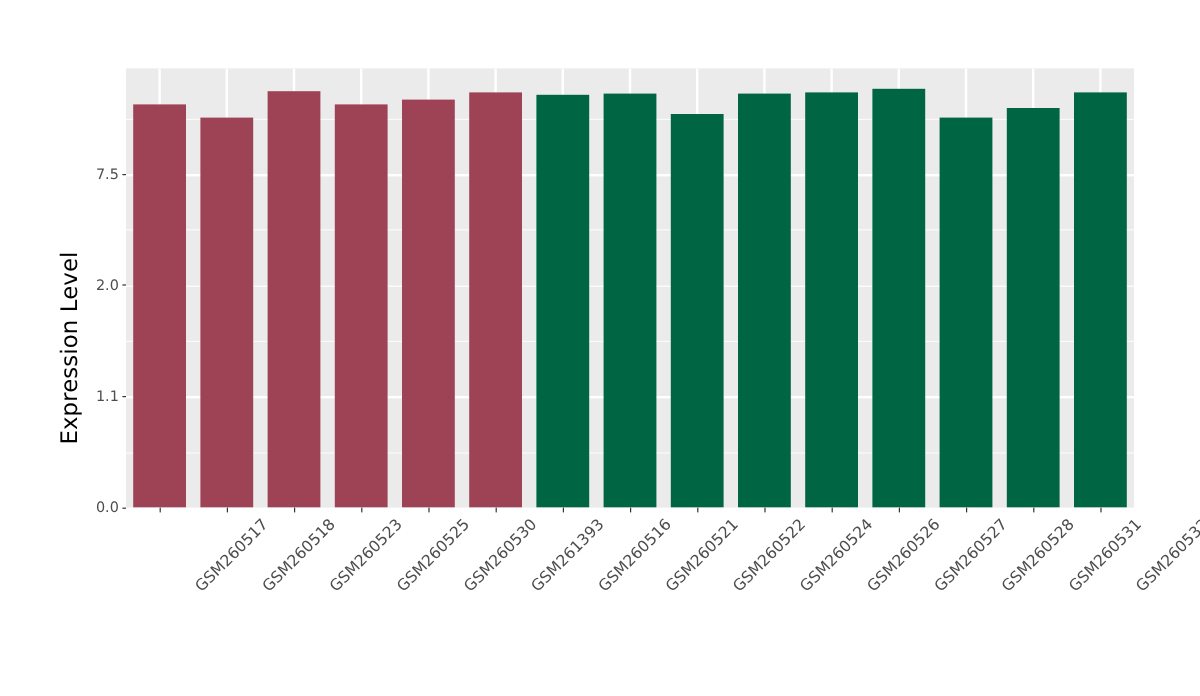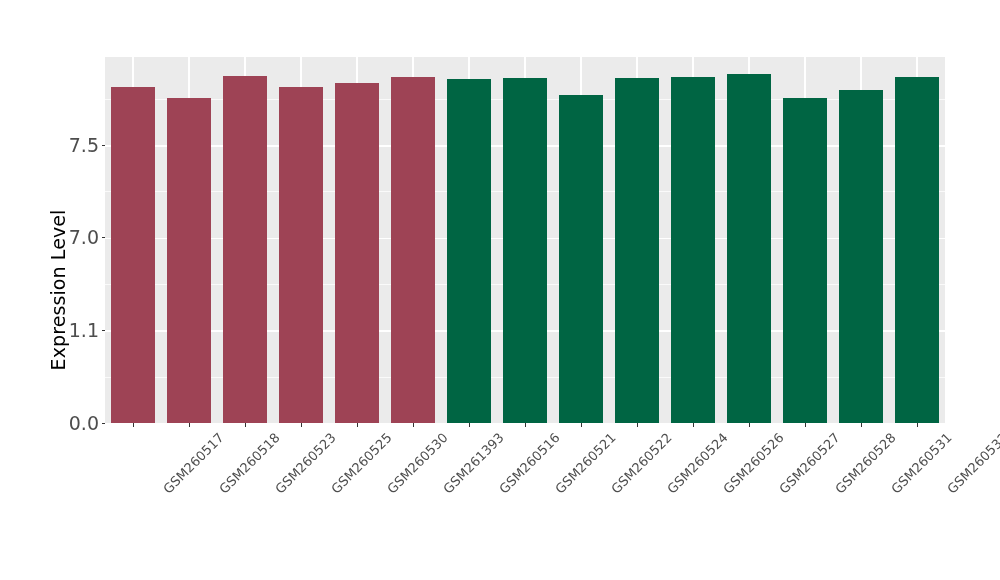--- a/index.html
+++ b/index.html
@@ -51,21 +51,21 @@
   }
   .y-tick {
     position: absolute;
     right: 0px;
     height: 0px;
     display: flex;
     align-items: center;
     justify-content: flex-end;
   }
   .y-tick-label {
-    font-size: 19px;
+    font-size: 12px;
     color: #4d4d4d;
     white-space: nowrap;
     line-height: 1;
     padding-right: 3px;
   }
   .y-tick-mark {
     width: 3px;
     height: 1px;
     background: #333333;
   }
@@ -144,21 +144,21 @@
   <div id="y-axis">
       <div class="y-tick" style="top: 366px;">
         <span class="y-tick-label">0.0</span>
         <span class="y-tick-mark"></span>
       </div>
       <div class="y-tick" style="top: 273.389px;">
         <span class="y-tick-label">1.1</span>
         <span class="y-tick-mark"></span>
       </div>
       <div class="y-tick" style="top: 180.777px;">
-        <span class="y-tick-label">7.0</span>
+        <span class="y-tick-label">2.0</span>
         <span class="y-tick-mark"></span>
       </div>
       <div class="y-tick" style="top: 88.166px;">
         <span class="y-tick-label">7.5</span>
         <span class="y-tick-mark"></span>
       </div>
     </div>
 
   <div id="panel">
       <div class="grid-h minor" style="top: 319.694px;"></div>

